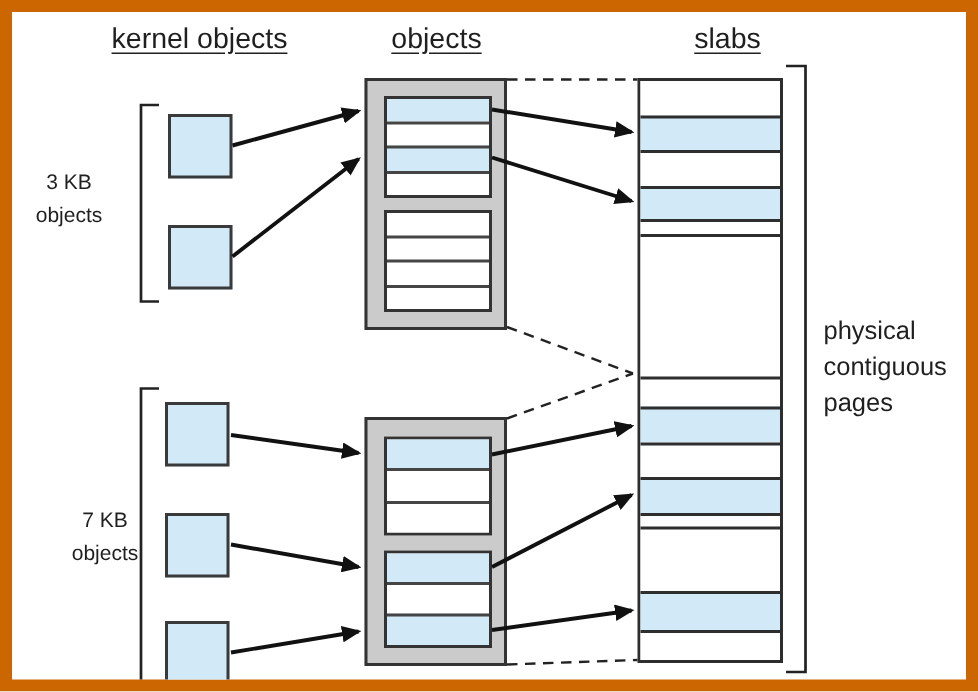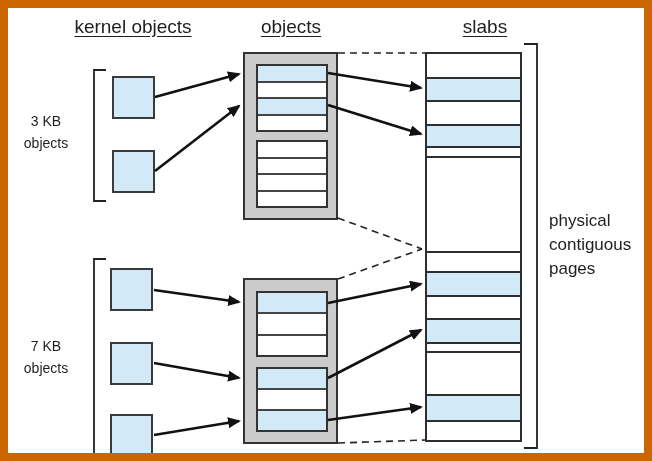--- a/index.html
+++ b/index.html
@@ -14,21 +14,21 @@
   }
   #hdr-kernel { left:40px;  width:170px; }
   #hdr-caches { left:240px; width:86px;  }
   #hdr-slabs  { left:432px; width:90px;  }
 
   .grouplabel {
     position:absolute; left:0; width:76px; text-align:center;
     font-size:14px; line-height:22px;
   }
   #label-3kb { top:102px; }
-  #label-7kb { top:327px; }
+  #label-7kb { top:327px;padding-left:24px; }
 
   .ksq {
     position:absolute; width:43px; height:43px; box-sizing:border-box;
     background:var(--object-fill,#d2e9f7); border:2px solid #3a3a3a;
   }
   .cachebox {
     position:absolute; left:235px; width:95px; box-sizing:border-box;
     background:var(--cache-fill,#cbcbcb); border:2px solid #333;
   }
   #cache-3kb { top:44px;  height:168px; }

